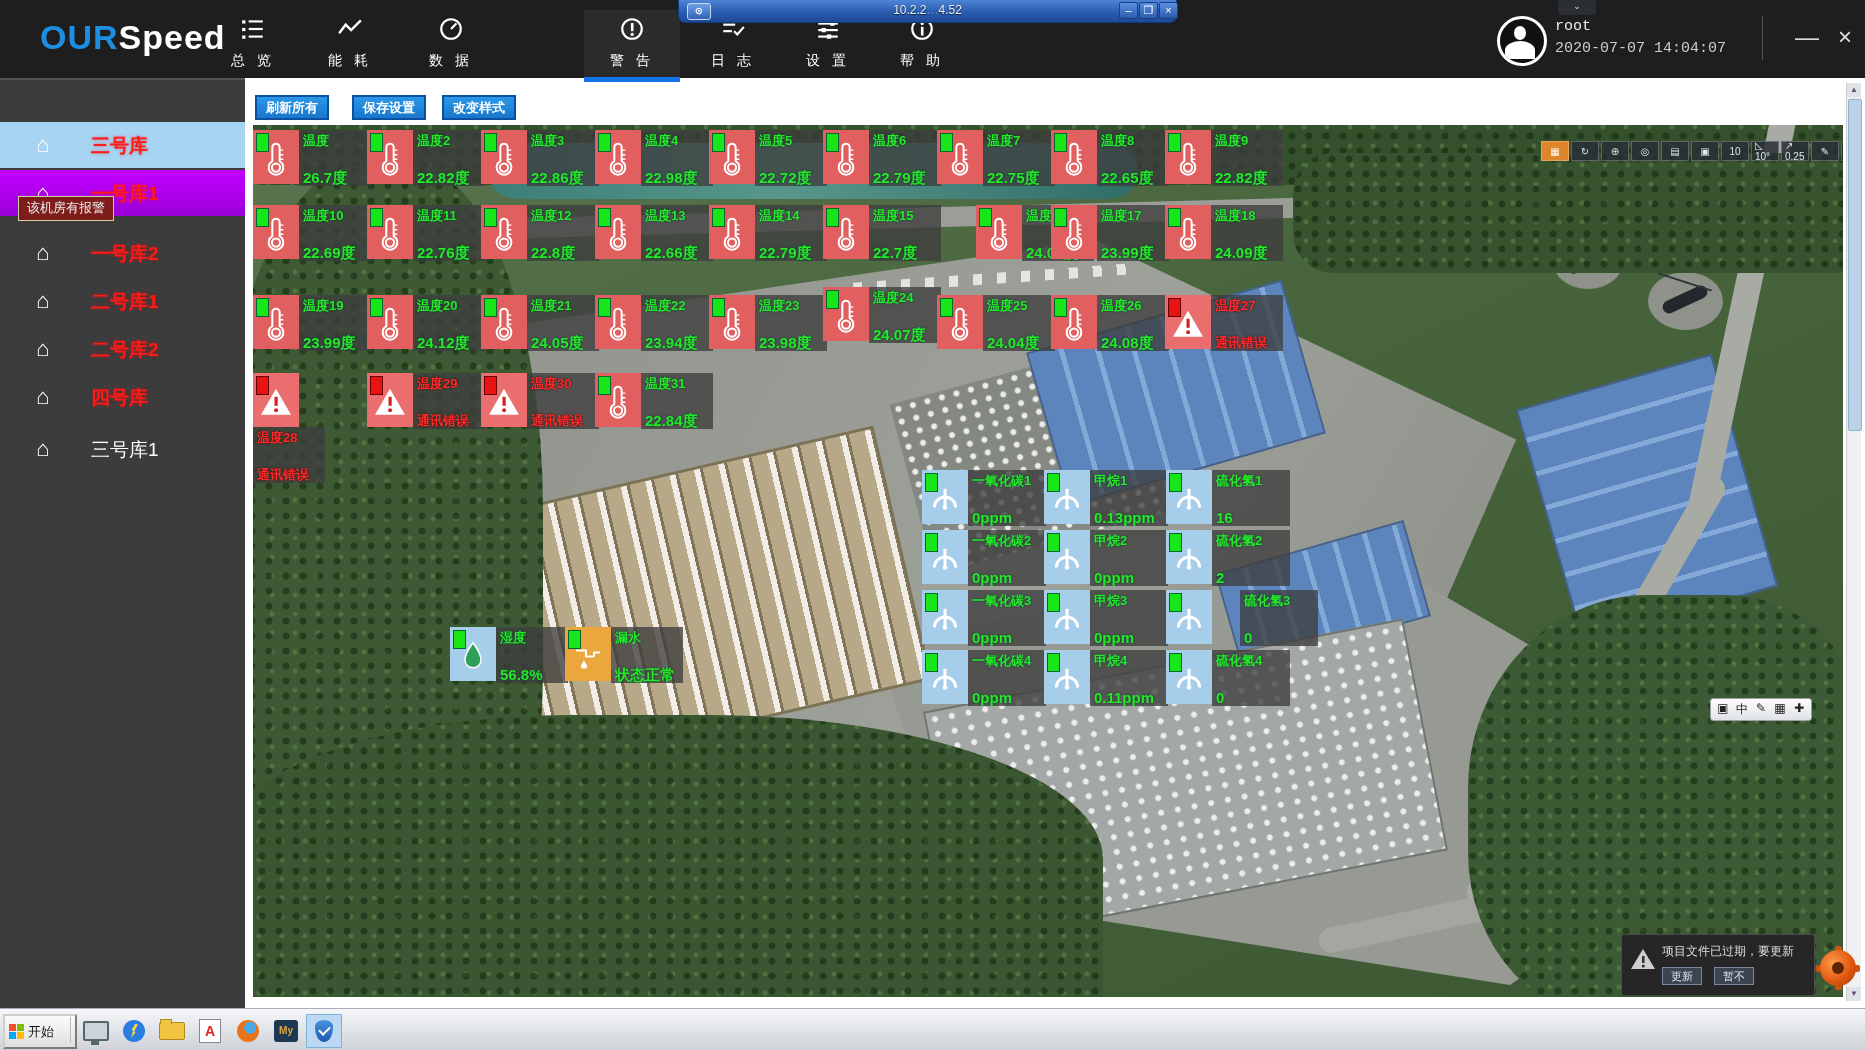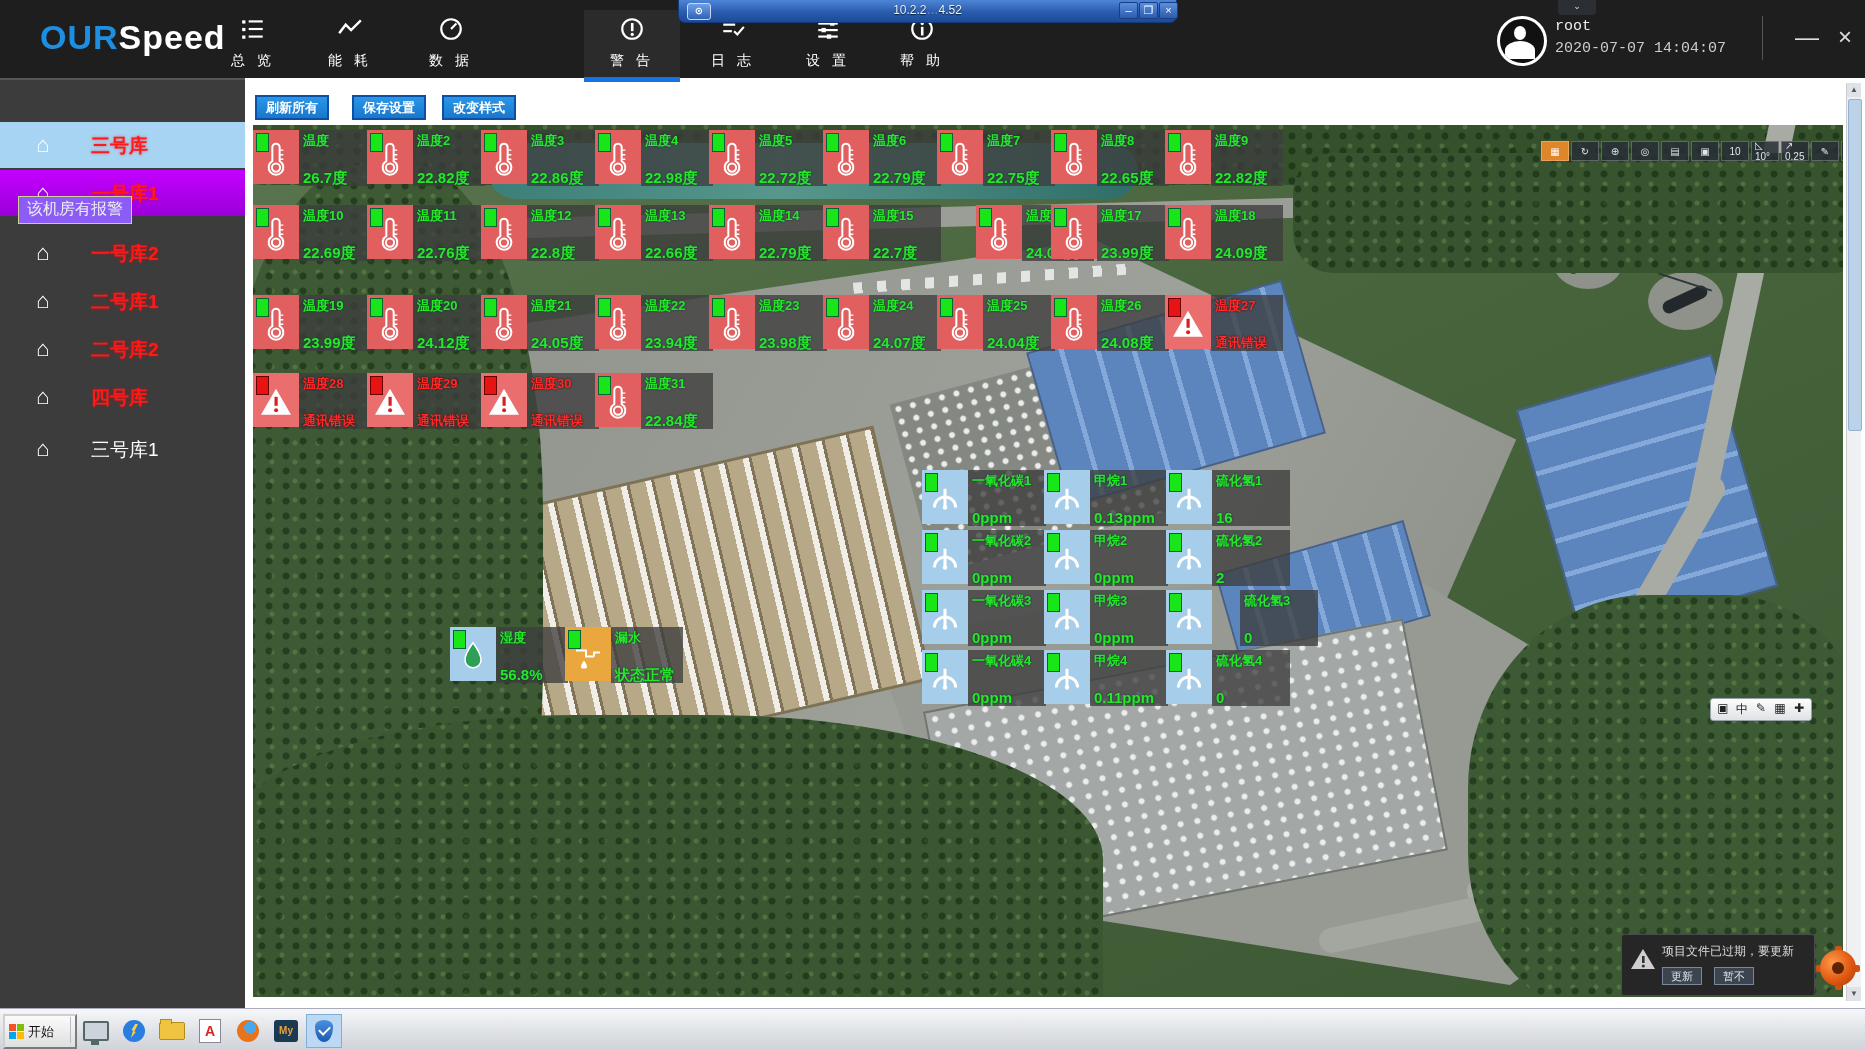--- a/index.html
+++ b/index.html
@@ -34,22 +34,22 @@
   .rdp-btn{position:absolute;top:2px;width:17px;height:15px;text-align:center;color:#fff;font-size:11px;line-height:15px;
     background:linear-gradient(#5b8ede,#2c5cab);border:1px solid #1a3f80;border-radius:2px;}
   
   #sidebar{position:absolute;left:0;top:78px;width:245px;height:930px;background:#3c3c3c;z-index:30;border-top:2px solid #555;}
   .side-item{position:absolute;left:0;width:245px;height:46px;cursor:pointer;}
   .side-item .home{position:absolute;left:36px;top:10px;font-size:22px;color:#fff;}
   .side-item .slabel{position:absolute;left:64px;top:11px;font-size:19px;font-weight:bold;color:#ff1a1a;text-shadow:0 0 3px rgba(255,0,0,.55);margin-left:27px;}
   .side-item.white .slabel{color:#fff;text-shadow:none;font-weight:normal;}
   .side-item.selected{background:#a6d4f2;}
   .side-item.alerting{background:linear-gradient(#c400ff,#9a00d8);}
-  #side-tooltip{position:absolute;left:18px;top:196px;z-index:35;background:#8b5cf6;border:1px solid #cfcf9a;
-    color:#eee;font-size:16px;padding:2px 8px 3px;white-space:nowrap;}
+  #side-tooltip{position:absolute;left:18px;top:196px;z-index:35;background:#7f1d1d;border:1px solid #cfcf9a;
+    color:#eee;font-size:13px;padding:2px 8px 3px;white-space:nowrap;}
   
   #content{position:absolute;left:245px;top:78px;width:1620px;height:930px;background:#fff;}
   .tbtn{position:absolute;top:17px;height:25px;padding:0 9px;background:linear-gradient(#2a97e8,#1877cc);
     border:2px solid #0d4fa0;color:#fff;font-size:13px;font-weight:bold;cursor:pointer;font-family:inherit;}
   
   #viewport{position:absolute;left:8px;top:47px;width:1590px;height:872px;overflow:hidden;
     background:linear-gradient(155deg,#5a7550 0%,#48653d 40%,#3c5833 100%);}
   .scene{position:absolute;}
   .speckle{background-image:radial-gradient(circle at 5px 6px,rgba(18,38,14,.55) 0 3px,transparent 4px),
            radial-gradient(circle at 13px 12px,rgba(120,160,90,.35) 0 2px,transparent 3px);background-size:17px 15px,23px 19px;}
@@ -668,21 +668,21 @@
             <line x1="16" y1="10" x2="20" y2="10" stroke="#fff" stroke-width="1.6"></line>
             <line x1="16" y1="15" x2="20" y2="15" stroke="#fff" stroke-width="1.6"></line>
             <line x1="16" y1="20" x2="20" y2="20" stroke="#fff" stroke-width="1.6"></line>
           </svg>
         </div>
         <div class="tpanel">
           <div class="tlabel">温度23</div>
           <div class="tvalue">23.98度</div>
         </div>
       </div>
-      <div class="tile temperature" style="left: 823px; top: 295px;">
+      <div class="tile temperature" style="left: 823px; top: 287px;">
         <div class="sq red">
           <span class="batt"></span>
           <svg width="22" height="38" viewBox="0 0 24 40">
             <path d="M12 3a4 4 0 0 1 4 4v15a8 8 0 1 1 -8 0V7a4 4 0 0 1 4 -4z" fill="none" stroke="#fff" stroke-width="2.2"></path>
             <circle cx="12" cy="29" r="4.5" fill="none" stroke="#fff" stroke-width="2.2"></circle>
             <line x1="16" y1="10" x2="20" y2="10" stroke="#fff" stroke-width="1.6"></line>
             <line x1="16" y1="15" x2="20" y2="15" stroke="#fff" stroke-width="1.6"></line>
             <line x1="16" y1="20" x2="20" y2="20" stroke="#fff" stroke-width="1.6"></line>
           </svg>
         </div>
@@ -730,21 +730,21 @@
             <path d="M17 2 L32 28 H2 Z" fill="#fff"></path>
             <rect x="15.5" y="10" width="3.2" height="9" fill="#d42222"></rect>
             <circle cx="17.1" cy="23.5" r="2" fill="#d42222"></circle>
           </svg>
         </div>
         <div class="tpanel">
           <div class="tlabel">温度27</div>
           <div class="tvalue">通讯错误</div>
         </div>
       </div>
-      <div class="tile temperature err" style="left: 253px; top: 373px;">
+      <div class="tile temperature err" style="left: 253px; top: 373px; flex-direction: column;">
         <div class="sq redlite">
           <span class="batt err"></span>
           <svg width="34" height="30" viewBox="0 0 34 30">
             <path d="M17 2 L32 28 H2 Z" fill="#fff"></path>
             <rect x="15.5" y="10" width="3.2" height="9" fill="#d42222"></rect>
             <circle cx="17.1" cy="23.5" r="2" fill="#d42222"></circle>
           </svg>
         </div>
         <div class="tpanel">
           <div class="tlabel">温度28</div>

